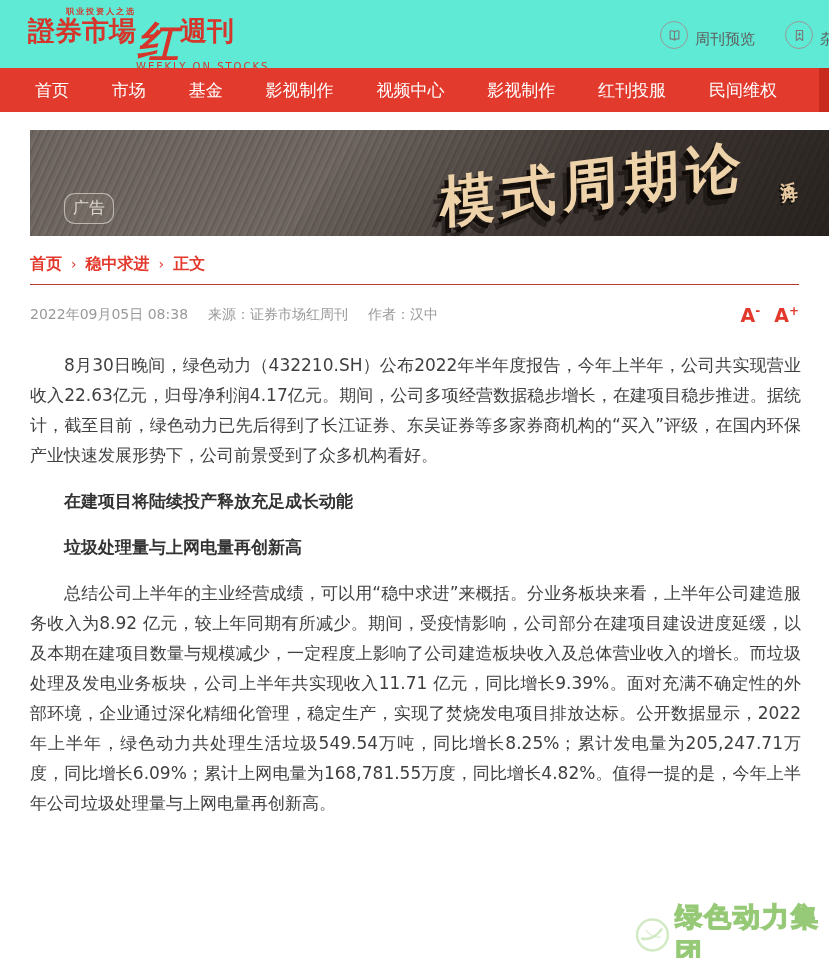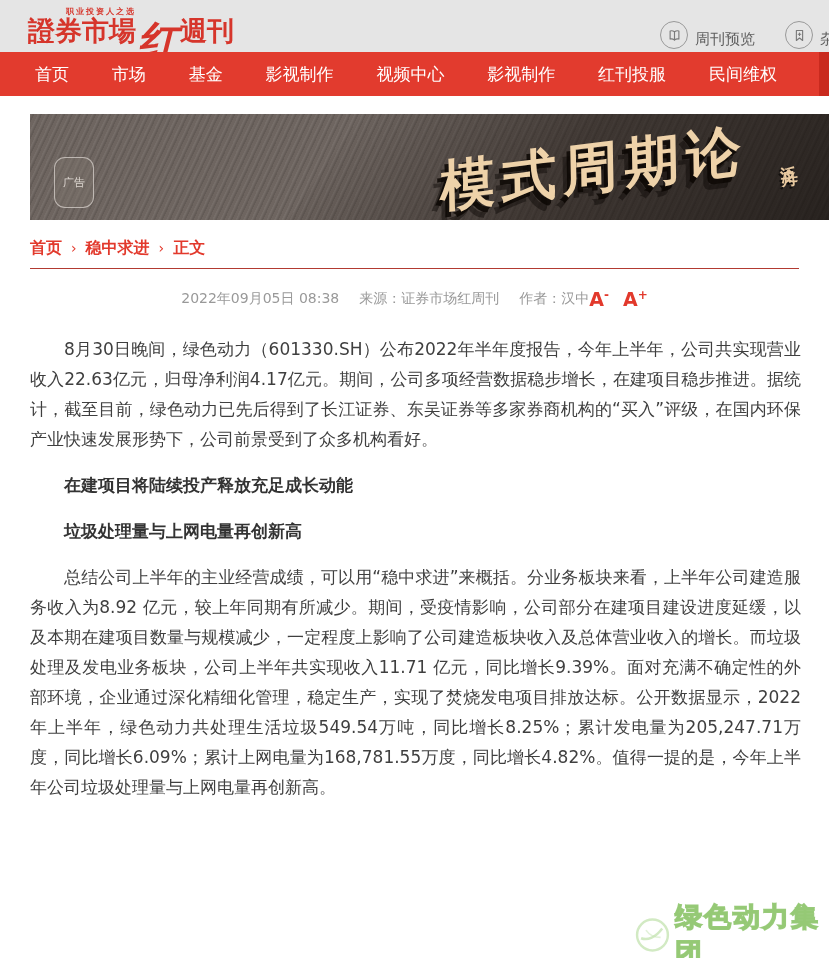--- a/index.html
+++ b/index.html
@@ -1,20 +1,20 @@
 <!DOCTYPE html>
 <html><head>
 <meta charset="utf-8">
 <style>
   html,body{margin:0;padding:0;}
   .page{position:relative;width:829px;height:958px;background:#ffffff;overflow:hidden;
         font-family:"DejaVu Sans",sans-serif;}
 
   
-  .site-header{position:relative;height:52px;background:#e5e5e5;}
+  .site-header{position:relative;height:68px;background:#5eead4;}
   .logo{position:absolute;left:28px;top:6px;color:#d6352b;cursor:pointer;}
   .logo-tagline-top{font-size:8px;letter-spacing:2px;margin-left:38px;font-weight:bold;}
   .logo-main{display:flex;line-height:1;}
   .logo-serif{font-size:27px;font-weight:bold;font-family:"DejaVu Serif",serif;}
   .logo-script{font-size:42px;font-weight:bold;font-style:italic;
                font-family:"DejaVu Serif",serif;margin:0 1px;transform:translateY(4px);}
   .logo-tagline-bottom{font-size:10px;letter-spacing:2px;margin-left:108px;margin-top:2px;}
   .header-actions{position:absolute;left:660px;top:21px;display:flex;gap:30px;
                   align-items:center;color:#5f5f5f;font-size:15px;white-space:nowrap;}
   .header-action{display:flex;align-items:flex-end;gap:7px;cursor:pointer;}
@@ -36,34 +36,34 @@
   .banner-shadow{position:absolute;left:290px;top:-60px;width:760px;height:240px;
                  background:linear-gradient(100deg, rgba(25,18,14,0) 0%,
                      rgba(25,18,14,0.55) 32%, rgba(10,7,5,0.88) 100%);
                  transform:skewX(-35deg);}
   .banner-headline{position:absolute;right:80px;top:18px;font-size:55px;font-weight:bold;
                    letter-spacing:7px;color:#eed2a9;transform:rotate(-7deg) skewX(-6deg);
                    text-shadow:-4px 5px 0 rgba(12,7,4,0.85), -8px 10px 0 rgba(12,7,4,0.45);}
   .banner-byline{position:absolute;right:30px;top:38px;writing-mode:vertical-rl;
                  font-size:17px;font-weight:bold;color:#e8c9a0;transform:rotate(-7deg);
                  text-shadow:-2px 2px 0 rgba(0,0,0,0.6);letter-spacing:3px;}
-  .ad-label{position:absolute;left:24px;bottom:12px;font-size:11px;color:#ddd6d0;
-            border:1px solid rgba(230,225,220,0.65);border-radius:11px;padding:17px 8px;
+  .ad-label{position:absolute;left:34px;bottom:12px;font-size:16px;color:#ddd6d0;
+            border:1px solid rgba(230,225,220,0.65);border-radius:11px;padding:4px 8px;
             background:rgba(130,120,112,0.35);}
 
   
   .breadcrumb{margin:18px 30px 0;display:flex;align-items:center;gap:9px;
               color:#e2392c;font-size:16px;font-weight:bold;}
   .crumb{cursor:pointer;}
   .crumb-sep{font-weight:normal;font-size:14px;transform:translateY(-1px);}
   .red-line{margin:9px 30px 0;border:0;border-top:1px solid #b23a31;height:0;}
 
   
   .article-title{margin:15px 30px 0;font-size:24px;line-height:34px;font-weight:bold;color:#333;}
-  .article-meta{margin:20px 30px 0;display:flex;justify-content:center;
+  .article-meta{margin:20px 30px 0;display:flex;justify-content:space-between;
                 align-items:center;color:#999;font-size:14px;}
   .meta-left{display:flex;gap:20px;}
   .font-controls{display:flex;gap:14px;}
   .font-btn{color:#e2392c;font-weight:bold;font-size:19px;cursor:pointer;line-height:1;}
   .font-btn sup{font-size:12px;}
   .article-body{margin:25px 30px 0;width:771px;color:#3f3f3f;font-size:17px;line-height:30px;
                 text-align:justify;}
   .article-body p{margin:0 0 16px;text-indent:2em;}
   .article-body .subhead{font-weight:bold;color:#333;text-indent:2em;margin:0 0 16px;}
 
@@ -148,21 +148,21 @@
       <span>来源：证券市场红周刊</span>
       <span>作者：汉中</span>
     </div>
     <div class="font-controls">
       <span class="font-btn"><span>A</span><sup>-</sup></span>
       <span class="font-btn"><span>A</span><sup>+</sup></span>
     </div>
   </div>
 
   <div class="article-body">
-    <p>8月30日晚间，绿色动力（601330.SH）公布2022年半年度报告，今年上半年，公司共实现营业收入22.63亿元，归母净利润4.17亿元。期间，公司多项经营数据稳步增长，在建项目稳步推进。据统计，截至目前，绿色动力已先后得到了长江证券、东吴证券等多家券商机构的“买入”评级，在国内环保产业快速发展形势下，公司前景受到了众多机构看好。</p>
+    <p>8月30日晚间，绿色动力（432210.SH）公布2022年半年度报告，今年上半年，公司共实现营业收入22.63亿元，归母净利润4.17亿元。期间，公司多项经营数据稳步增长，在建项目稳步推进。据统计，截至目前，绿色动力已先后得到了长江证券、东吴证券等多家券商机构的“买入”评级，在国内环保产业快速发展形势下，公司前景受到了众多机构看好。</p>
     <p class="subhead">在建项目将陆续投产释放充足成长动能</p>
     <p class="subhead">垃圾处理量与上网电量再创新高</p>
     <p>总结公司上半年的主业经营成绩，可以用“稳中求进”来概括。分业务板块来看，上半年公司建造服务收入为8.92 亿元，较上年同期有所减少。期间，受疫情影响，公司部分在建项目建设进度延缓，以及本期在建项目数量与规模减少，一定程度上影响了公司建造板块收入及总体营业收入的增长。而垃圾处理及发电业务板块，公司上半年共实现收入11.71 亿元，同比增长9.39%。面对充满不确定性的外部环境，企业通过深化精细化管理，稳定生产，实现了焚烧发电项目排放达标。公开数据显示，2022年上半年，绿色动力共处理生活垃圾549.54万吨，同比增长8.25%；累计发电量为205,247.71万度，同比增长6.09%；累计上网电量为168,781.55万度，同比增长4.82%。值得一提的是，今年上半年公司垃圾处理量与上网电量再创新高。</p>
   </div>
 
   <div class="watermark">
     <svg viewBox="0 0 48 48">
       <circle cx="24" cy="24" r="19" fill="none" stroke="rgba(130,195,90,0.8)" stroke-width="3"></circle>
       <path d="M10 28c8 3 18-1 26-12" fill="none" stroke="rgba(130,195,90,0.8)" stroke-width="3"></path>
       <path d="M16 18c4 6 10 9 18 9" fill="none" stroke="rgba(130,195,90,0.5)" stroke-width="2"></path>

